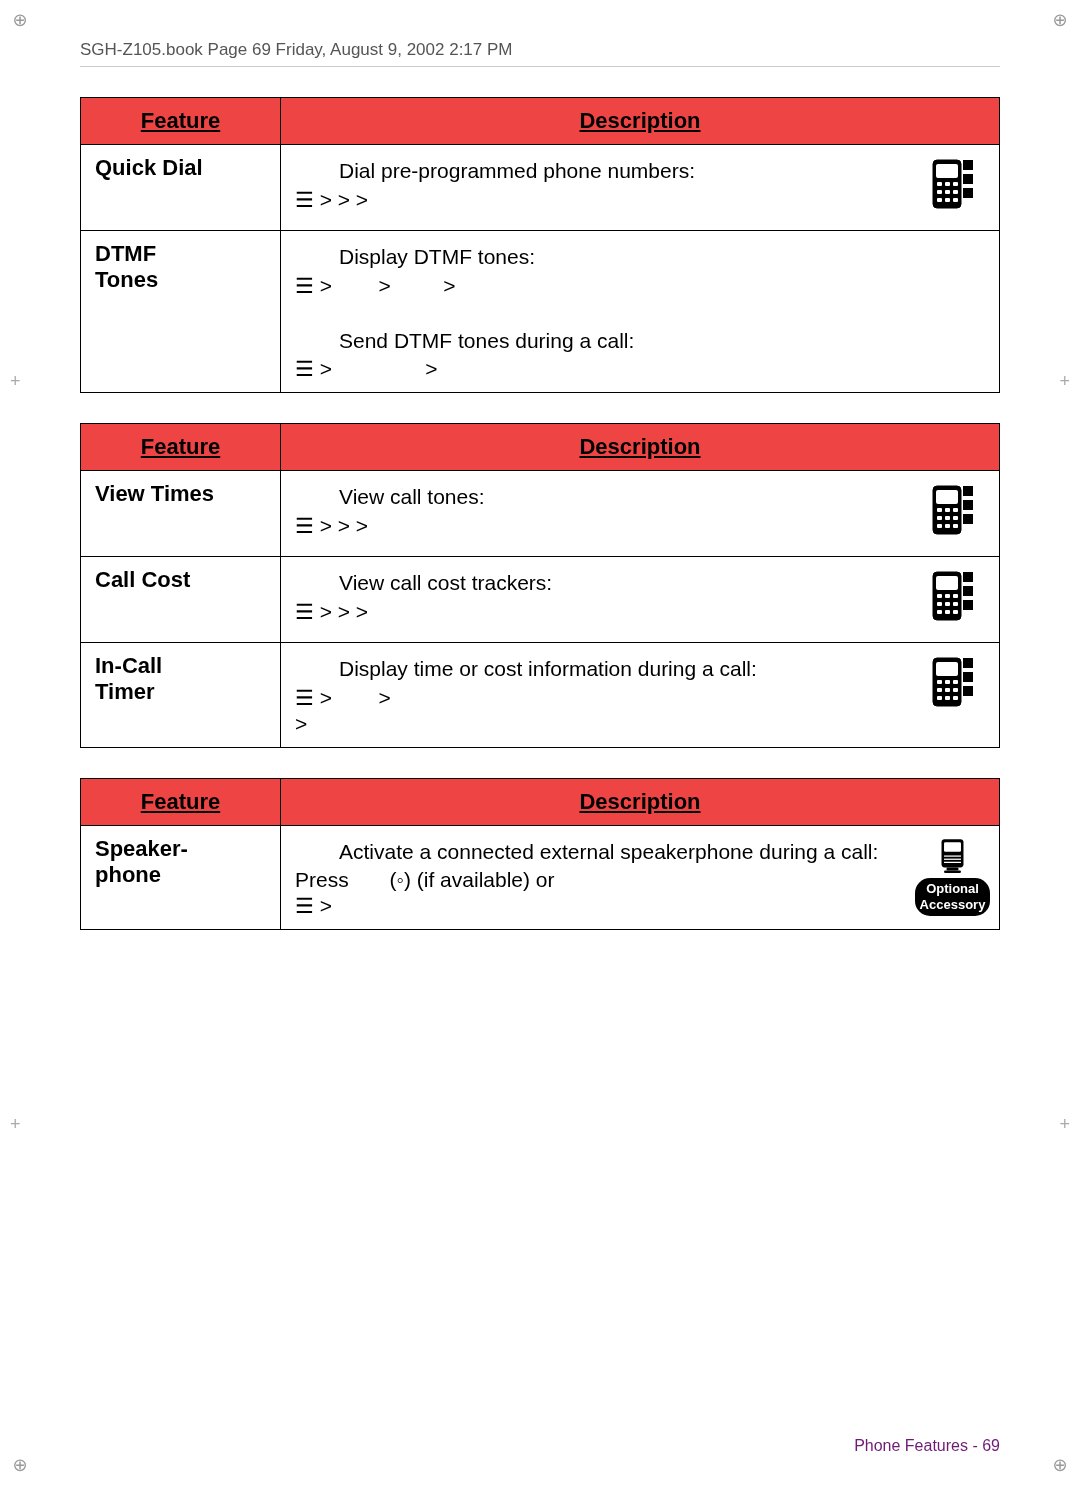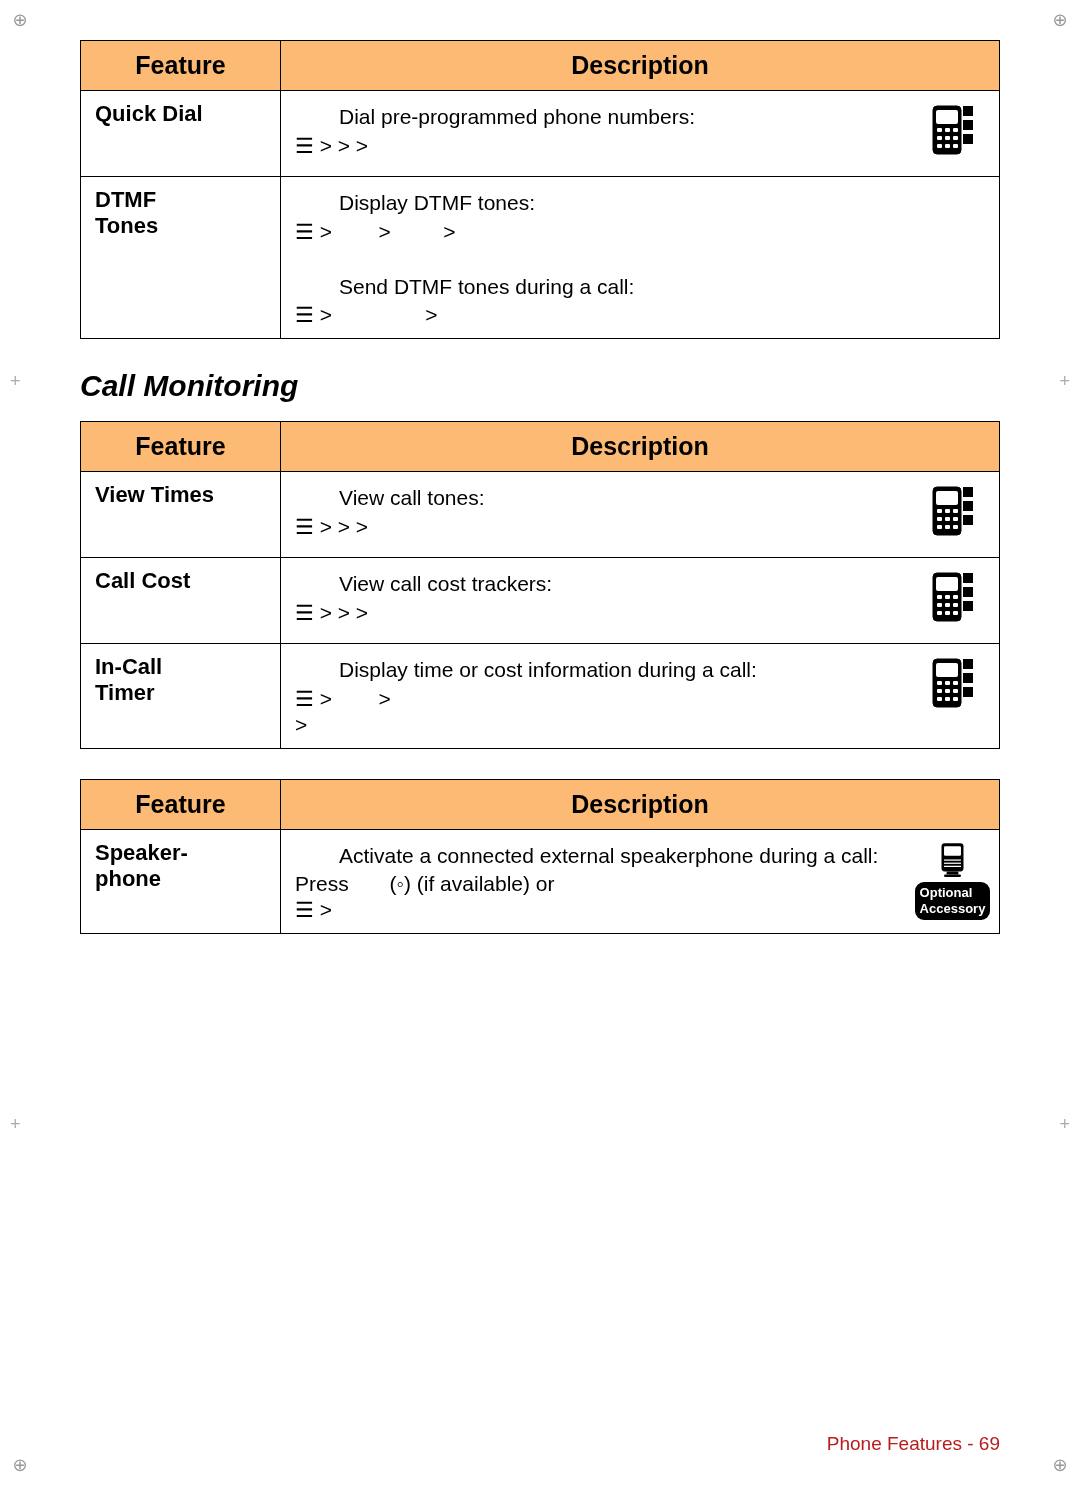--- a/index.html
+++ b/index.html
@@ -68,22 +68,23 @@
     }
 
     table th, table td {
       border: 1.5px solid #000;
       padding: 10px 14px;
       vertical-align: top;
     }
 
     table th {
       font-weight: bold;
-      font-size: 25px;
-      background: #fdba74;
+      font-size: 22px;
+      background: #ef4444;
+      text-decoration: underline;
     }
 
     .col-feature {
       width: 200px;
     }
 
     .feature-name {
       font-weight: bold;
       font-size: 22px;
     }
@@ -115,32 +116,33 @@
       font-weight: bold;
       font-size: 30px;
       margin: 20px 0 18px 0;
     }
 
     
     .page-footer {
       position: absolute;
       bottom: 30px;
       right: 80px;
-      font-size: 19px;
-      color: #b91c1c;
+      font-size: 16px;
+      color: #701a75;
     }
 
     
     .optional-badge {
       background: #000;
       color: #fff;
       font-size: 13px;
       font-weight: bold;
+      text-align: center;
       padding: 3px 5px;
-      border-radius: 9px;
+      border-radius: 15px;
       margin-top: 2px;
       line-height: 1.2;
     }
 
     .speakerphone-icon {
       width: 65px;
       height: 80px;
       margin-left: 8px;
       flex-shrink: 0;
       display: flex;
@@ -161,20 +163,23 @@
 
   <span class="corner-mark corner-tl">⊕</span>
   <span class="corner-mark corner-tr">⊕</span>
   <span class="corner-mark corner-bl">⊕</span>
   <span class="corner-mark corner-br">⊕</span>
   <span class="side-mark side-left-top">+</span>
   <span class="side-mark side-right-top">+</span>
   <span class="side-mark side-left-bot">+</span>
   <span class="side-mark side-right-bot">+</span>
 
+  <div class="header-line">
+    <span>SGH-Z105.book  Page 69  Friday, August 9, 2002  2:17 PM</span>
+  </div>
 
   <table>
     <thead>
       <tr>
         <th class="col-feature">Feature</th>
         <th>Description</th>
       </tr>
     </thead>
     <tbody>
 
@@ -223,23 +228,20 @@
             <span class="desc-text">Display DTMF tones:</span><br>
             <span class="menu-line">☰ &gt; &nbsp;&nbsp;&nbsp;&nbsp;&nbsp;&nbsp; &gt; &nbsp;&nbsp;&nbsp;&nbsp;&nbsp;&nbsp;&nbsp;&nbsp;&gt;</span><br><br>
             <span class="desc-text">Send DTMF tones during a call:</span><br>
             <span class="menu-line">☰ &gt; &nbsp;&nbsp;&nbsp;&nbsp;&nbsp;&nbsp;&nbsp;&nbsp;&nbsp;&nbsp;&nbsp;&nbsp;&nbsp;&nbsp; &gt;</span>
           </div>
         </td>
       </tr>
     </tbody>
   </table>
 
-  <div class="section-heading">
-    <span>Call Monitoring</span>
-  </div>
 
   <table>
     <thead>
       <tr>
         <th class="col-feature">Feature</th>
         <th>Description</th>
       </tr>
     </thead>
     <tbody>
 

